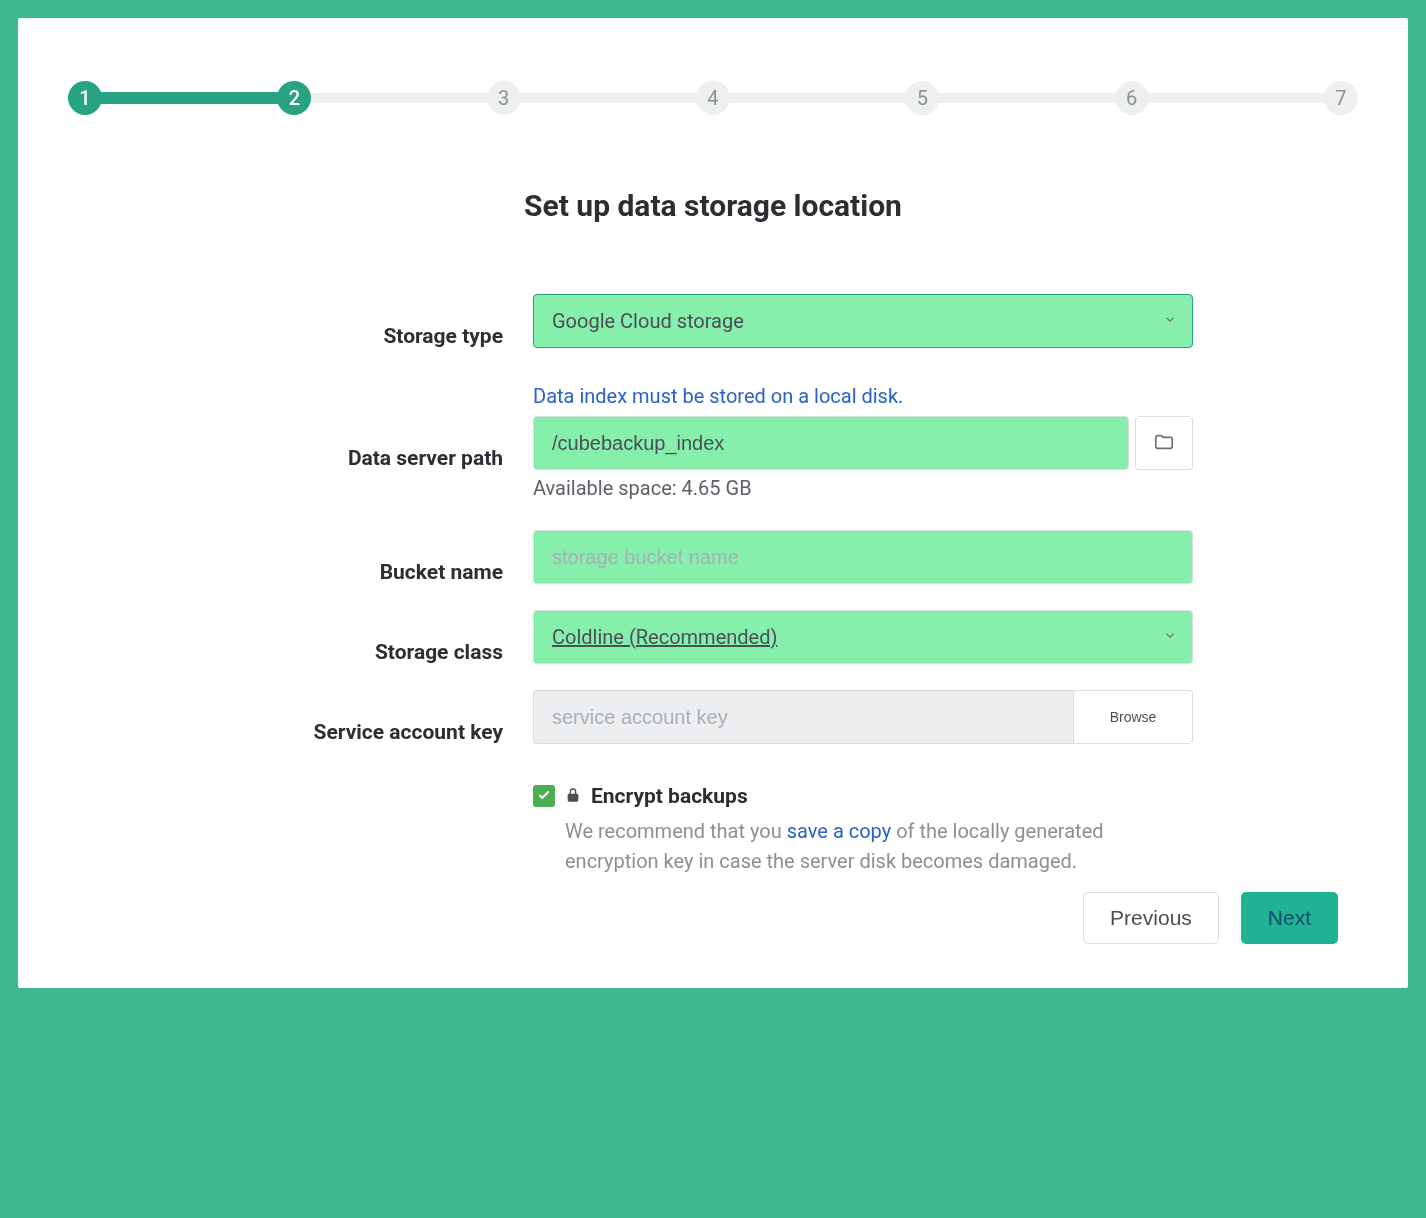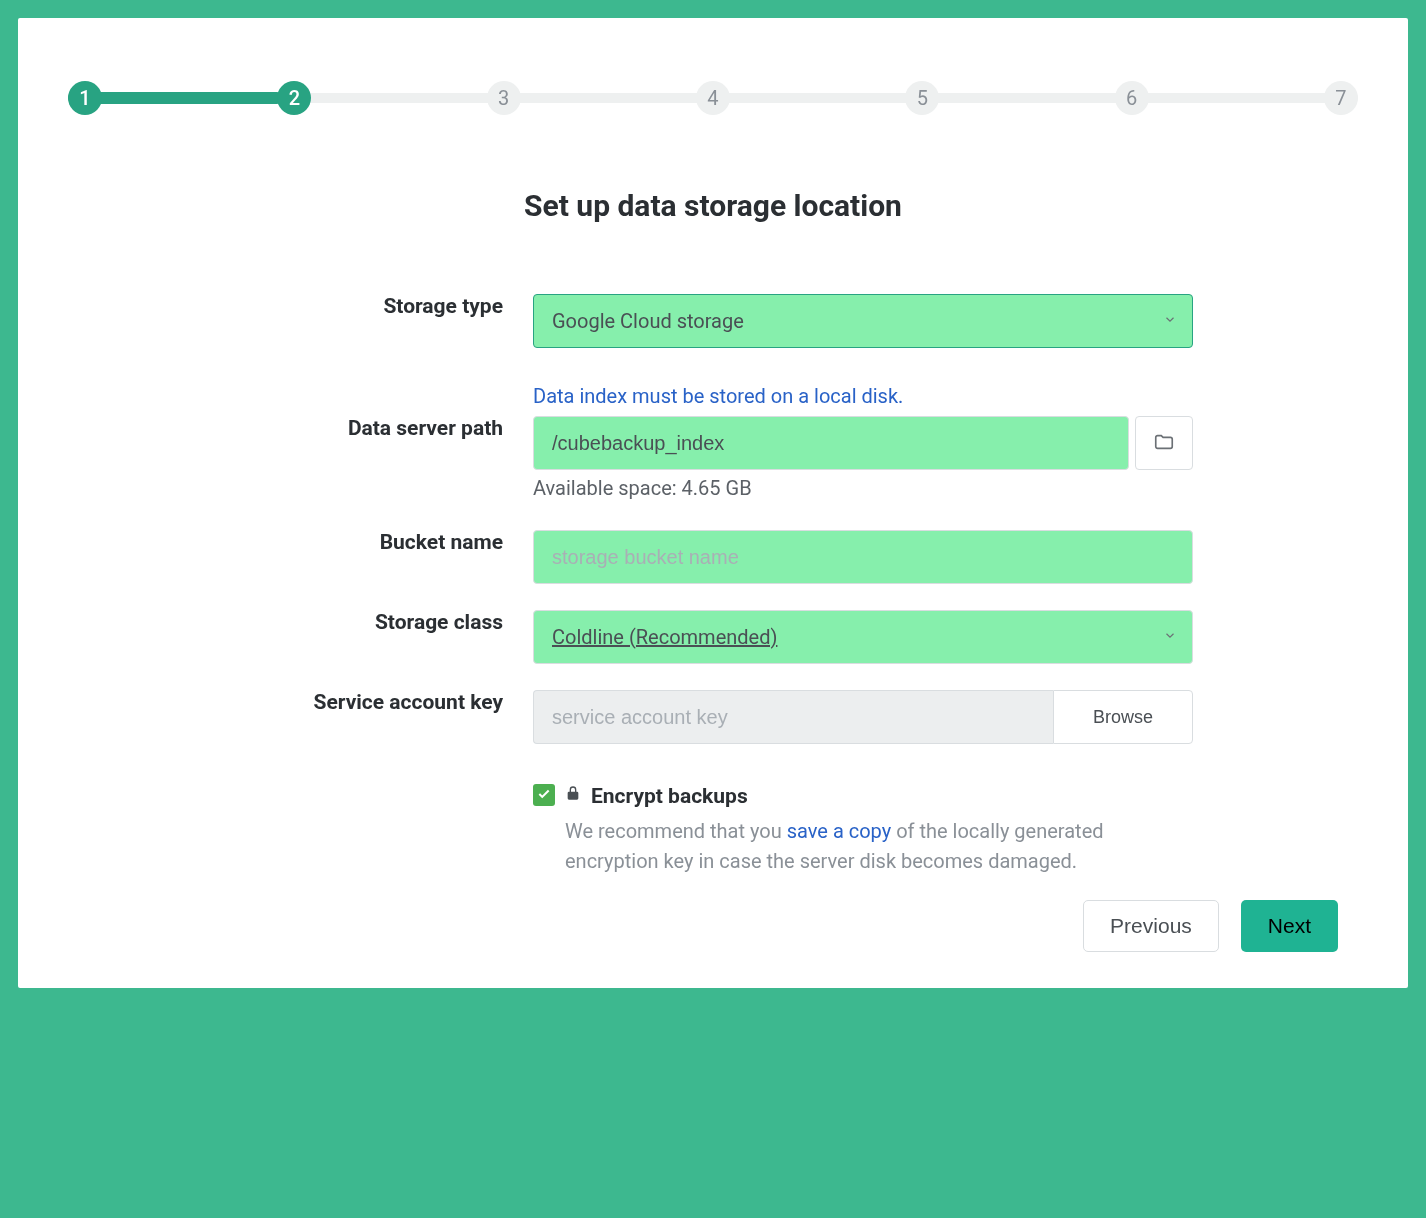--- a/index.html
+++ b/index.html
@@ -64,21 +64,21 @@
       text-align: center;
       font-size: 30px;
       font-weight: 700;
       color: #2b2f33;
       margin-bottom: 71px;
     }
 
     .form { max-width: 960px; margin: 0 auto; }
     .row {
       display: flex;
-      align-items: flex-start;
+      align-items: flex-end;
       margin-bottom: 26px;
     }
     .row .label {
       width: 300px;
       text-align: right;
       padding-right: 30px;
       font-size: 21px;
       font-weight: 700;
       color: #2b2f33;
     }
@@ -129,64 +129,64 @@
       width: 620px;
       font-size: 20px;
       color: #5c6167;
       margin-top: -12px;
       margin-bottom: 30px;
     }
 
     .browse-group { display: flex; }
     .browse-group .readonly-input { flex: 1; border-top-right-radius: 0; border-bottom-right-radius: 0; border-right: none; }
     .browse-btn {
-      width: 140px;
+      width: 120px;
       height: 54px;
       border: 1px solid #d9dde0;
       border-left: 1px solid #d9dde0;
       border-top-right-radius: 4px;
       border-bottom-right-radius: 4px;
       background: #fff;
-      font-size: 18px;
+      font-size: 14px;
       color: #4a4f54;
       cursor: pointer;
     }
 
     .checkbox-row { margin-left: 300px; margin-top: 40px; }
-    .checkbox-line { display: flex; align-items: flex-start; gap: 10px; }
+    .checkbox-line { display: flex; align-items: center; gap: 10px; }
     .checkbox {
       width: 22px; height: 22px;
       background: #4caf50;
       border-radius: 3px;
       display: inline-flex; align-items: center; justify-content: center;
       cursor: pointer;
       color: #fff;
     }
     .lock-icon { color: #4a4f54; font-size: 18px; }
     .cb-label { font-size: 21px; font-weight: 700; color: #2b2f33; }
     .cb-desc { margin-left: 32px; margin-top: 8px; font-size: 20px; color: #8a9097; line-height: 1.5; max-width: 640px; }
     .cb-desc a { color: #2962c7; text-decoration: none; }
 
     .footer {
       position: absolute;
-      bottom: 36px;
+      bottom: 44px;
       right: 70px;
       display: flex;
       gap: 22px;
     }
     .btn {
       height: 52px;
       padding: 0 26px;
       border-radius: 5px;
       font-size: 21px;
       cursor: pointer;
       border: 1px solid transparent;
     }
     .btn.secondary { background: #fff; border-color: #d9dde0; color: #4a4f54; }
-    .btn.primary { background: #1fb393; color: #000000; font-weight: 500; }
+    .btn.primary { background: #1fb393; color: #0c4a6e; font-weight: 500; }
   </style>
 </head>
 <body>
 
 <div class="card">
 
   <div class="stepper">
     <div class="step-track"></div>
     <div class="step-progress"></div>
     <div class="steps">

